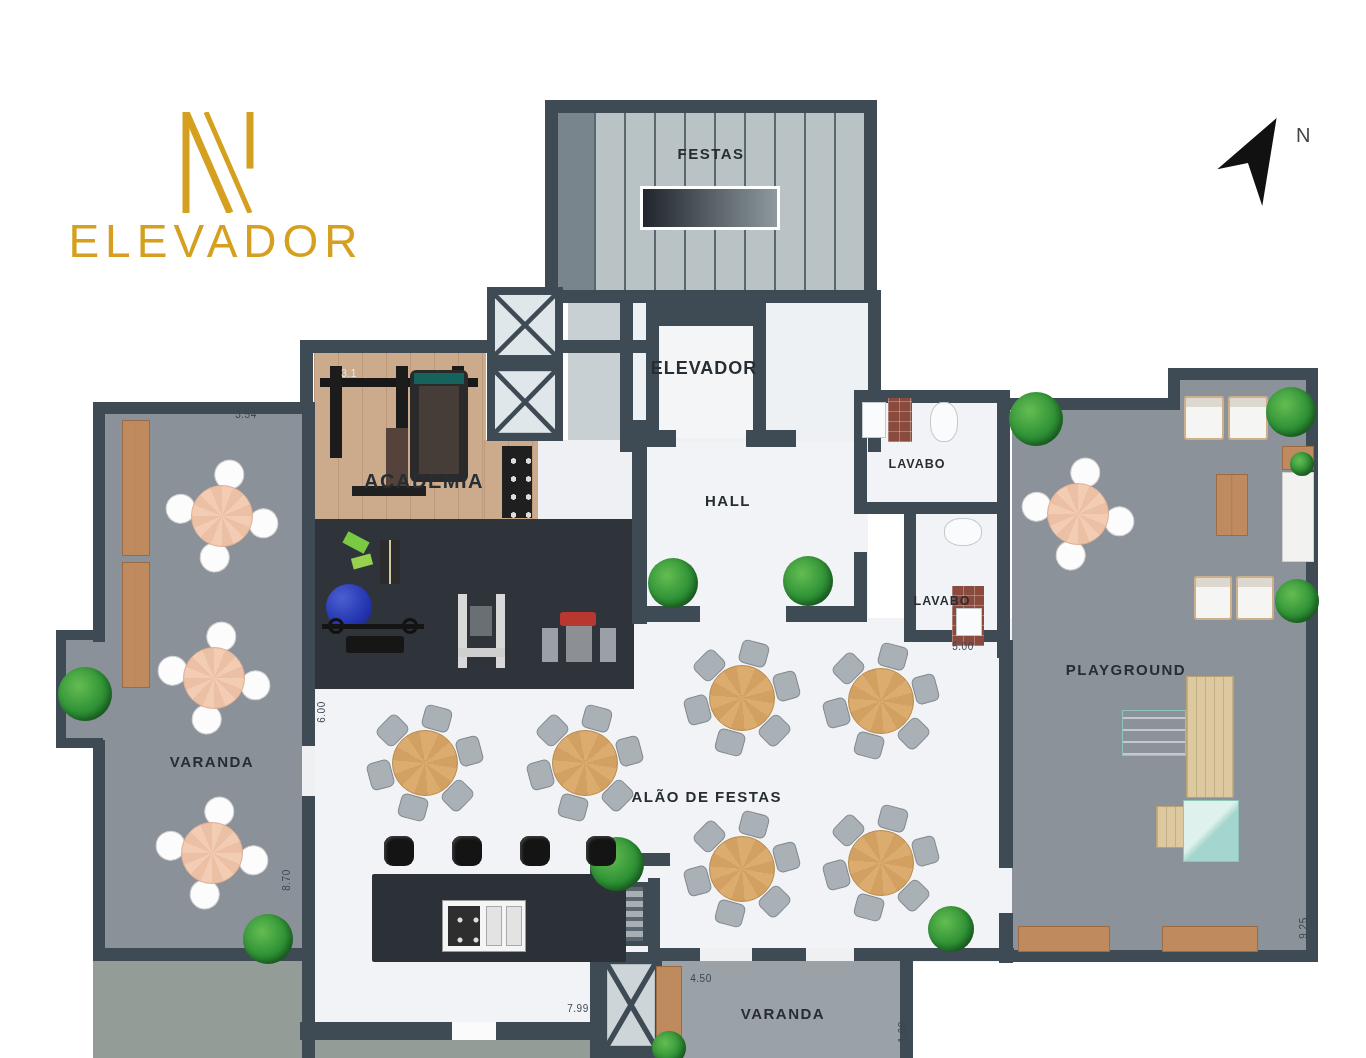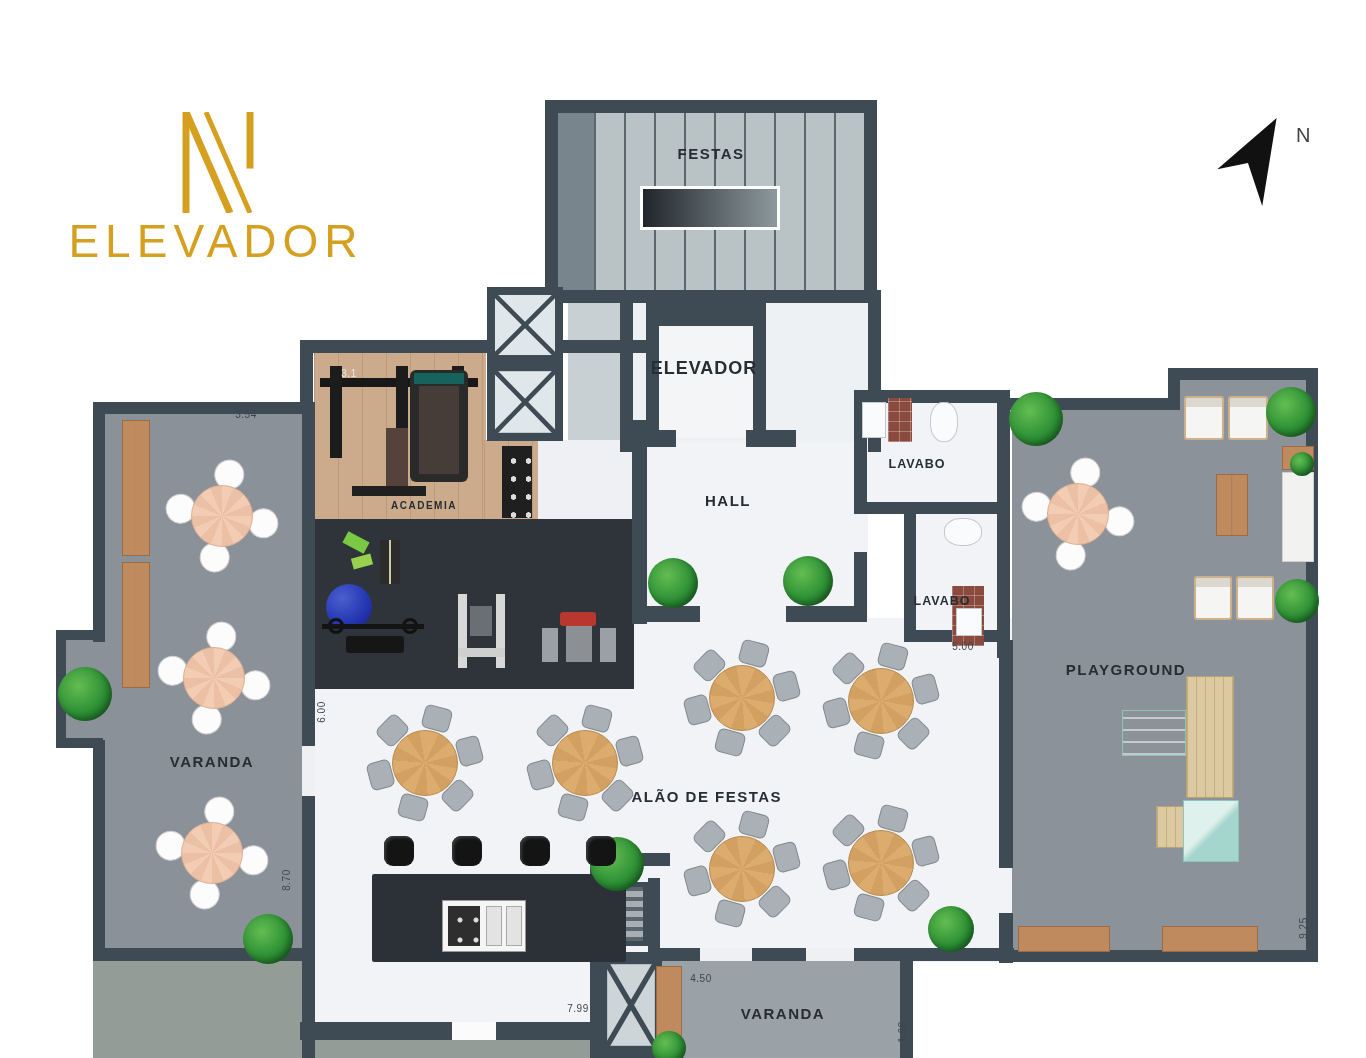--- a/index.html
+++ b/index.html
@@ -211,21 +211,21 @@
   <div class="woodgrain" style="left:1156px;top:806px;width:28px;height:42px"></div>
   <div class="mint" style="left:1183px;top:800px;width:56px;height:62px;background:linear-gradient(135deg,#dff1ec 0 45%,#a5d6cd 55%)"></div>
 
   <div style="left:1282px;top:472px;width:32px;height:90px;background:#f2f2f0;border:1px solid #cfcfcb"></div>
 
   <div class="rlabel" style="left:711px;top:153px">FESTAS</div>
   <div class="rlabel sm" style="left:704px;top:368px;font-size:18px">ELEVADOR</div>
   <div class="rlabel" style="left:728px;top:500px">HALL</div>
   <div class="rlabel sm" style="left:917px;top:464px">LAVABO</div>
   <div class="rlabel sm" style="left:942px;top:601px">LAVABO</div>
-  <div class="rlabel" style="left:424px;top:505px;font-size:10px">ACADEMIA</div>
+  <div class="rlabel" style="left:424px;top:481px;font-size:20px">ACADEMIA</div>
   <div class="rlabel" style="left:212px;top:761px">VARANDA</div>
   <div class="rlabel" style="left:701px;top:796px">SALÃO DE FESTAS</div>
   <div class="rlabel" style="left:1126px;top:669px">PLAYGROUND</div>
   <div class="rlabel" style="left:783px;top:1013px">VARANDA</div>
 <div class="dim" style="left: 246px; top: 414px; transform: translate(-50%, -50%) rotate(0deg);">3.54</div>
     <div class="dim light" style="left: 349px; top: 373px; transform: translate(-50%, -50%) rotate(0deg);">3.1</div>
     <div class="dim" style="left: 1046px; top: 410px; transform: translate(-50%, -50%) rotate(0deg);">5.71</div>
     <div class="dim" style="left: 963px; top: 646px; transform: translate(-50%, -50%) rotate(0deg);">5.00</div>
     <div class="dim" style="left: 321px; top: 712px; transform: translate(-50%, -50%) rotate(-90deg);">6.00</div>
     <div class="dim" style="left: 286px; top: 880px; transform: translate(-50%, -50%) rotate(-90deg);">8.70</div>

